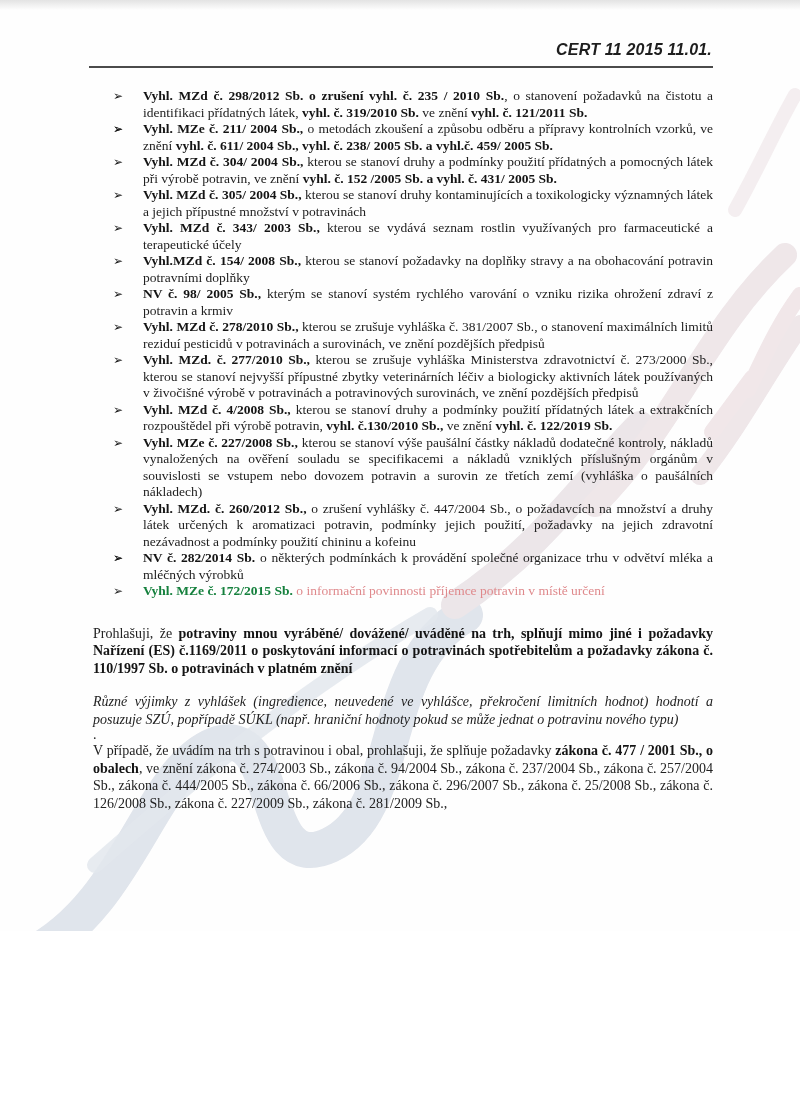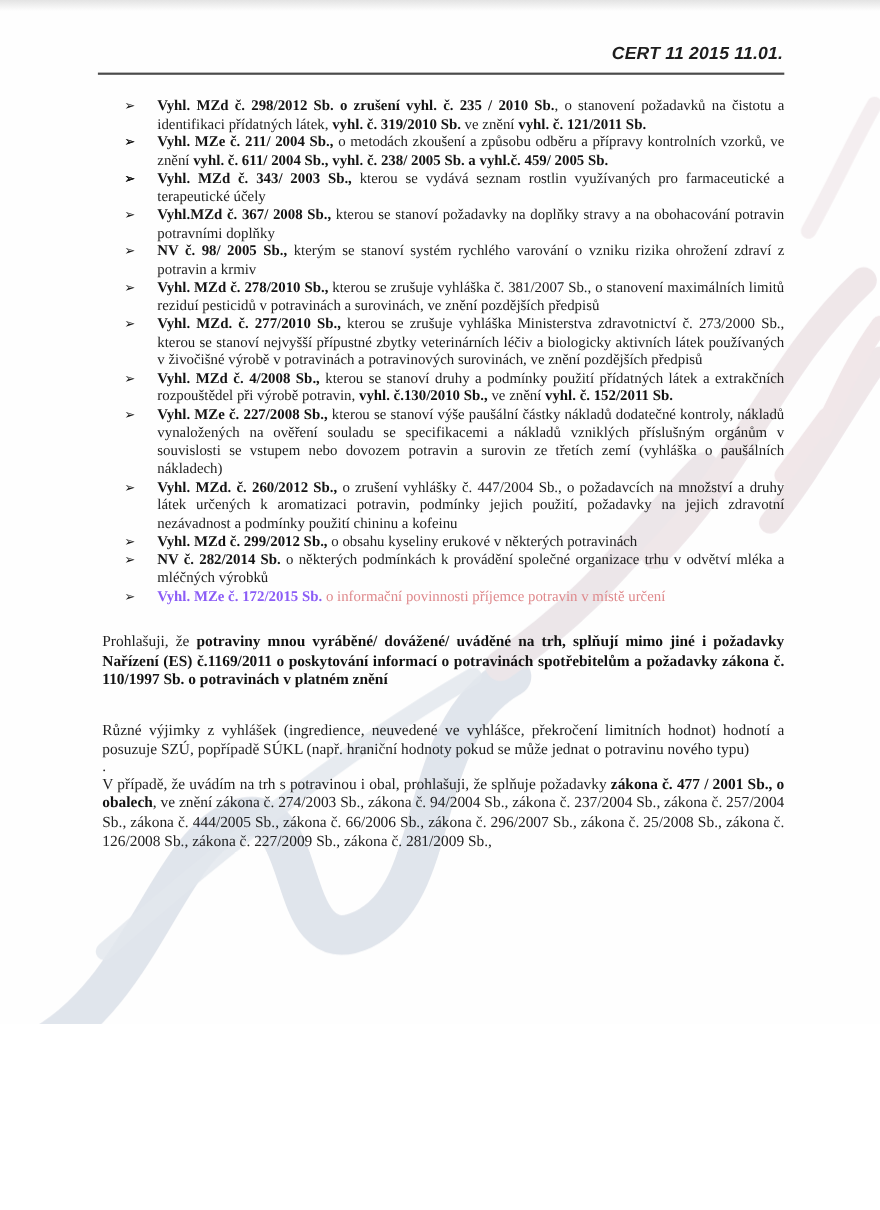--- a/index.html
+++ b/index.html
@@ -26,26 +26,26 @@
   .list .item{
     position:relative;padding-left:50px;text-align:justify;
     font-size:13.5px;line-height:16.5px;color:#212121;
   }
   .marker{
     position:absolute;left:20px;top:1px;font-size:12px;line-height:15px;
     font-family:"DejaVu Sans",sans-serif;color:#161616;
   }
   .item b{font-weight:bold;color:#141414;}
   .item.red-item span{color:#df898c;}
-  .item.red-item b{color:#8b5cf6;}
+  .item.red-item b{color:#15803d;}
   .item.red-item .marker{color:#2b2b2b;}
   #paras p{margin:0;font-size:14px;line-height:17.5px;text-align:justify;color:#222;}
   #paras p b{color:#141414;}
   #paras p:nth-child(1){margin-top:25px;}
-  #paras p:nth-child(2){margin-top:28px;}
+  #paras p:nth-child(2){margin-top:16px;font-style:italic;}
   #paras p:nth-child(3){line-height:14px;}
   #paras p:nth-child(5){margin-top:28px;}
   .footer-rule{position:absolute;top:1010px;left:95px;width:610px;border-top:1.5px solid #7b7b7b;}
   .footer-text{
     position:absolute;top:1016px;left:0;width:800px;text-align:center;
     font-family:"Liberation Sans",sans-serif;font-size:14.5px;color:#a16207;
   }
   .footer-text b{font-weight:bold;}
 </style>
 </head>
@@ -69,31 +69,31 @@
   <div class="smudge"></div>
 
   <div class="header-title">CERT 11 2015 11.01.</div>
   <div class="header-rule"></div>
 
   <div class="content">
     <div class="list" id="list">
         <div class="item"><span class="marker">➢</span><span class="item-text"><b>Vyhl. MZd č. 298/2012 Sb. o zrušení vyhl. č. 235 / 2010 Sb.</b><span>, o stanovení požadavků na čistotu a identifikaci přídatných látek, </span><b>vyhl. č. 319/2010 Sb.</b><span> ve znění </span><b>vyhl. č. 121/2011 Sb.</b></span></div>
         <div class="item"><span class="marker">➢</span></div>
         <div class="item"><span class="marker">➢</span><span class="item-text"><b>Vyhl. MZe č. 211/ 2004 Sb.,</b><span> o metodách zkoušení a způsobu odběru a přípravy kontrolních vzorků, ve znění </span><b>vyhl. č. 611/ 2004 Sb., vyhl. č. 238/ 2005 Sb. a vyhl.č. 459/ 2005 Sb.</b></span></div>
-        <div class="item"><span class="marker">➢</span></div>
-        <div class="item"><span class="marker">➢</span></div>
+        <div class="item"><span class="marker">➢</span><span class="item-text"><b>Vyhl. MZd č. 304/ 2004 Sb.,</b><span> kterou se stanoví druhy a podmínky použití přídatných a pomocných látek při výrobě potravin, ve znění </span><b>vyhl. č. 152 /2005 Sb. a vyhl. č. 431/ 2005 Sb.</b></span></div>
+        <div class="item"><span class="marker">➢</span><span class="item-text"><b>Vyhl. MZd č. 305/ 2004 Sb.,</b><span> kterou se stanoví druhy kontaminujících a toxikologicky významných látek a jejich přípustné množství v potravinách</span></span></div>
         <div class="item"><span class="marker">➢</span><span class="item-text"><b>Vyhl. MZd č. 343/ 2003 Sb.,</b><span> kterou se vydává seznam rostlin využívaných pro farmaceutické a terapeutické účely</span></span></div>
-        <div class="item"><span class="marker">➢</span><span class="item-text"><b>Vyhl.MZd č. 367/ 2008 Sb.,</b><span> kterou se stanoví požadavky na doplňky stravy a na obohacování potravin potravními doplňky</span></span></div>
+        <div class="item"><span class="marker">➢</span><span class="item-text"><b>Vyhl.MZd č. 154/ 2008 Sb.,</b><span> kterou se stanoví požadavky na doplňky stravy a na obohacování potravin potravními doplňky</span></span></div>
         <div class="item"><span class="marker">➢</span><span class="item-text"><b>NV č. 98/ 2005 Sb.,</b><span> kterým se stanoví systém rychlého varování o vzniku rizika ohrožení zdraví z potravin a krmiv</span></span></div>
         <div class="item"><span class="marker">➢</span><span class="item-text"><b>Vyhl. MZd č. 278/2010 Sb.,</b><span> kterou se zrušuje vyhláška č. 381/2007 Sb., o stanovení maximálních limitů reziduí pesticidů v potravinách a surovinách, ve znění pozdějších předpisů</span></span></div>
         <div class="item"><span class="marker">➢</span><span class="item-text"><b>Vyhl. MZd. č. 277/2010 Sb.,</b><span> kterou se zrušuje vyhláška Ministerstva zdravotnictví č. 273/2000 Sb., kterou se stanoví nejvyšší přípustné zbytky veterinárních léčiv a biologicky aktivních látek používaných v živočišné výrobě v potravinách a potravinových surovinách, ve znění pozdějších předpisů</span></span></div>
-        <div class="item"><span class="marker">➢</span><span class="item-text"><b>Vyhl. MZd č. 4/2008 Sb.,</b><span> kterou se stanoví druhy a podmínky použití přídatných látek a extrakčních rozpouštědel při výrobě potravin, </span><b>vyhl. č.130/2010 Sb.,</b><span> ve znění </span><b>vyhl. č. 152/2011 Sb.</b></span></div>
+        <div class="item"><span class="marker">➢</span><span class="item-text"><b>Vyhl. MZd č. 4/2008 Sb.,</b><span> kterou se stanoví druhy a podmínky použití přídatných látek a extrakčních rozpouštědel při výrobě potravin, </span><b>vyhl. č.130/2010 Sb.,</b><span> ve znění </span><b>vyhl. č. 122/2019 Sb.</b></span></div>
         <div class="item"><span class="marker">➢</span><span class="item-text"><b>Vyhl. MZe č. 227/2008 Sb.,</b><span> kterou se stanoví výše paušální částky nákladů dodatečné kontroly, nákladů vynaložených na ověření souladu se specifikacemi a nákladů vzniklých příslušným orgánům v souvislosti se vstupem nebo dovozem potravin a surovin ze třetích zemí (vyhláška o paušálních nákladech)</span></span></div>
         <div class="item"><span class="marker">➢</span><span class="item-text"><b>Vyhl. MZd. č. 260/2012 Sb.,</b><span> o zrušení vyhlášky č. 447/2004 Sb., o požadavcích na množství a druhy látek určených k aromatizaci potravin, podmínky jejich použití, požadavky na jejich zdravotní nezávadnost a podmínky použití chininu a kofeinu</span></span></div>
-        <div class="item"><span class="marker">➢</span><span class="item-text"><b>Vyhl. MZd č. 299/2012 Sb.,</b><span> o obsahu kyseliny erukové v některých potravinách</span></span></div>
+        <div class="item"><span class="marker">➢</span></div>
         <div class="item"><span class="marker">➢</span><span class="item-text"><b>NV č. 282/2014 Sb.</b><span> o některých podmínkách k provádění společné organizace trhu v odvětví mléka a mléčných výrobků</span></span></div>
         <div class="item red-item"><span class="marker">➢</span><span class="item-text"><b>Vyhl. MZe č. 172/2015 Sb.</b><span> o informační povinnosti příjemce potravin v místě určení</span></span></div>
       </div>
     <div id="paras">
         <p><span>Prohlašuji, že </span><b>potraviny mnou vyráběné/ dovážené/ uváděné na trh, splňují mimo jiné i požadavky Nařízení (ES) č.1169/2011 o poskytování informací o potravinách spotřebitelům a požadavky zákona č. 110/1997 Sb. o potravinách v platném znění</b></p>
         <p><span>Různé výjimky z vyhlášek (ingredience, neuvedené ve vyhlášce, překročení limitních hodnot) hodnotí a posuzuje SZÚ, popřípadě SÚKL (např. hraniční hodnoty pokud se může jednat o potravinu nového typu)</span></p>
         <p><span>.</span></p>
         <p><span>V případě, že uvádím na trh s potravinou i obal, prohlašuji, že splňuje požadavky </span><b>zákona č. 477 / 2001 Sb., o obalech</b><span>, ve znění zákona č. 274/2003 Sb., zákona č. 94/2004 Sb., zákona č. 237/2004 Sb., zákona č. 257/2004 Sb., zákona č. 444/2005 Sb., zákona č. 66/2006 Sb., zákona č. 296/2007 Sb., zákona č. 25/2008 Sb., zákona č. 126/2008 Sb., zákona č. 227/2009 Sb., zákona č. 281/2009 Sb.,</span></p>
       </div>
   </div>

